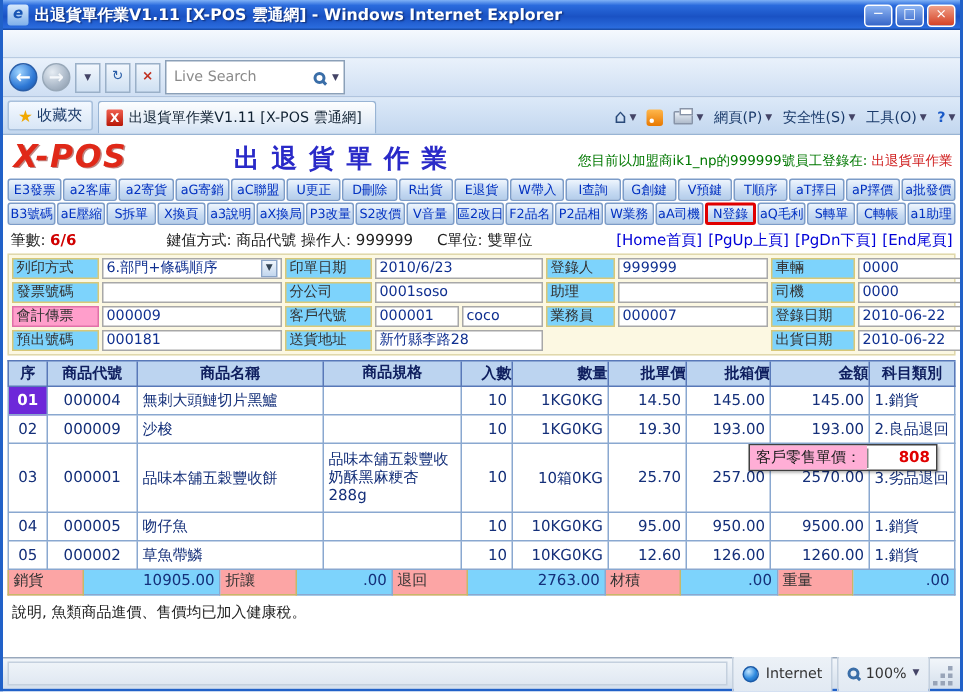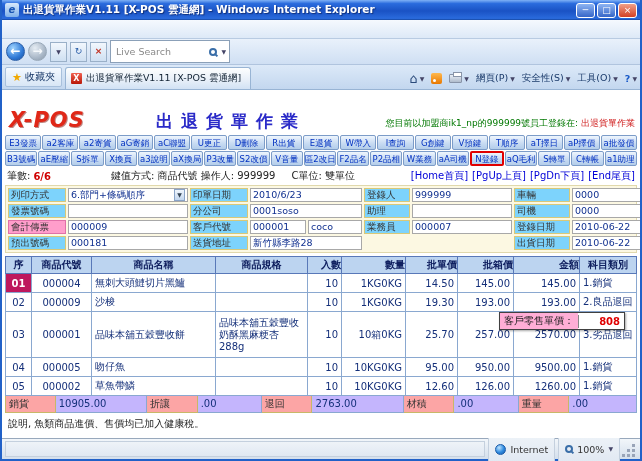--- a/index.html
+++ b/index.html
@@ -46,21 +46,21 @@
   .cmd-ico{display:flex;align-items:center;gap:2px;}
   .home{font-size:13px;color:#2a4a7a;line-height:1;}
   .rss{width:11px;height:11px;background:linear-gradient(#ffb84d,#e87800);border-radius:2px;position:relative;}
   .rss::after{content:"";position:absolute;left:2px;bottom:2px;width:3px;height:3px;background:#fff;border-radius:50%;}
   .prn{width:13px;height:9px;background:linear-gradient(#e8eef6,#b0bccc);border:1px solid #8894a8;border-radius:1px;position:relative;}
   .prn::before{content:"";position:absolute;left:3px;top:-3px;width:7px;height:3px;background:#fff;border:1px solid #8894a8;}
   .cmd-item{display:flex;align-items:center;gap:2px;white-space:nowrap;}
   .help{color:#1a5ac8;font-weight:bold;}
 
   
-  .content{flex:1;background:#fff;position:relative;padding:18px 3px 0;overflow:hidden;}
+  .content{flex:1;background:#fff;position:relative;padding:2px 3px 0;overflow:hidden;}
   .page-header{height:26px;position:relative;}
   .logo{position:absolute;left:4px;top:0;color:#e02818;font-size:21px;font-weight:bold;font-style:italic;letter-spacing:1px;text-shadow:1px 1px 0 #80100880;}
   .page-title{position:absolute;left:0;right:180px;top:2px;text-align:center;color:#2a2ac8;font-size:17px;font-weight:bold;letter-spacing:8px;white-space:nowrap;}
   .login-info{position:absolute;right:2px;top:9px;font-size:9px;white-space:nowrap;}
   .login-prefix{color:#007800;}
   .login-page{color:#d02020;}
 
   .tb-row{display:flex;gap:1px;margin-top:1px;}
   .tb-btn{flex:1 1 0;min-width:0;height:15px;font-family:inherit;font-size:8.5px;color:#0030c0;cursor:default;
     background:linear-gradient(#eef5fd,#c6daf2 60%,#b4cdea);border:1px solid #7c9cc8;border-radius:2px;padding:0;white-space:nowrap;overflow:hidden;line-height:12px;}
@@ -98,32 +98,32 @@
   .col0{width:26px;justify-content:center;}
   .col1{width:60px;justify-content:center;}
   .col2{width:124px;}
   .col3{width:92px;white-space:normal;line-height:1.2;}
   .col4{width:34px;justify-content:flex-end;}
   .col5{width:64px;justify-content:flex-end;}
   .col6{width:52px;justify-content:flex-end;}
   .col7{width:56px;justify-content:flex-end;}
   .col8{width:66px;justify-content:flex-end;}
   .col9{flex:1;}
-  .td.sel{background:#be185d;color:#fff;font-weight:bold;}
+  .td.sel{background:#6d28d9;color:#fff;font-weight:bold;}
 
   .price-popup{position:absolute;right:12px;top:56px;display:flex;align-items:center;border:1px solid #404040;background:#fff;box-shadow:1px 1px 2px rgba(0,0,0,.35);z-index:5;}
   .pp-label{background:#ffaed6;font-size:10px;padding:1px 4px;color:#202020;white-space:nowrap;}
   .pp-value{width:46px;font-size:10px;color:#e00000;font-weight:bold;text-align:right;padding:1px 4px;border-left:1px solid #888;background:#fff;}
 
   
   .summary{display:flex;font-size:10px;}
   .summary span{border:1px solid #8aa8d0;border-left:none;border-top:none;height:17px;line-height:15px;padding:0 3px;white-space:nowrap;overflow:hidden;}
   .summary span:first-child{border-left:1px solid #8aa8d0;}
   .sum-label{width:55px;background:#fca5a5;color:#333;border-color:#c8b868 !important;}
-  .sum-value{background:#c4b5fd;color:#15307a;}
+  .sum-value{background:#7dd3fc;color:#15307a;text-align:right;}
   .summary :nth-child(2){width:100px;}
   .summary :nth-child(4){width:70px;}
   .summary :nth-child(6){width:100px;}
   .summary :nth-child(8){width:70px;}
   .summary :nth-child(10){width:74px;}
 
   .note{font-size:10px;color:#222;margin-top:4px;padding-left:3px;}
 
   
   .statusbar{height:21px;flex:none;background:linear-gradient(#f2f6fa,#d4dfec);border-top:1px solid #98a8bc;display:flex;align-items:center;padding:0 3px;font-size:9.5px;color:#333;gap:3px;}

